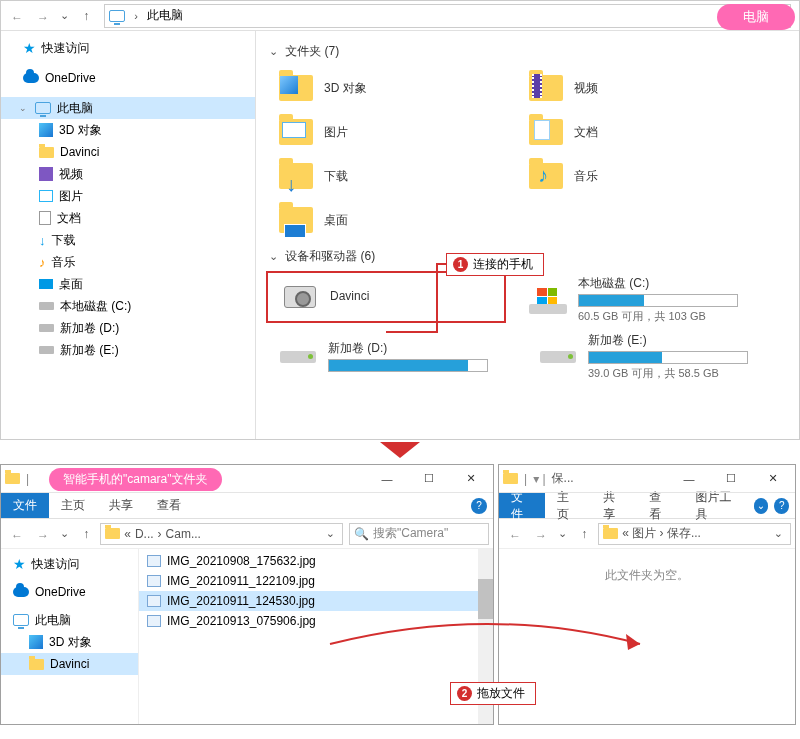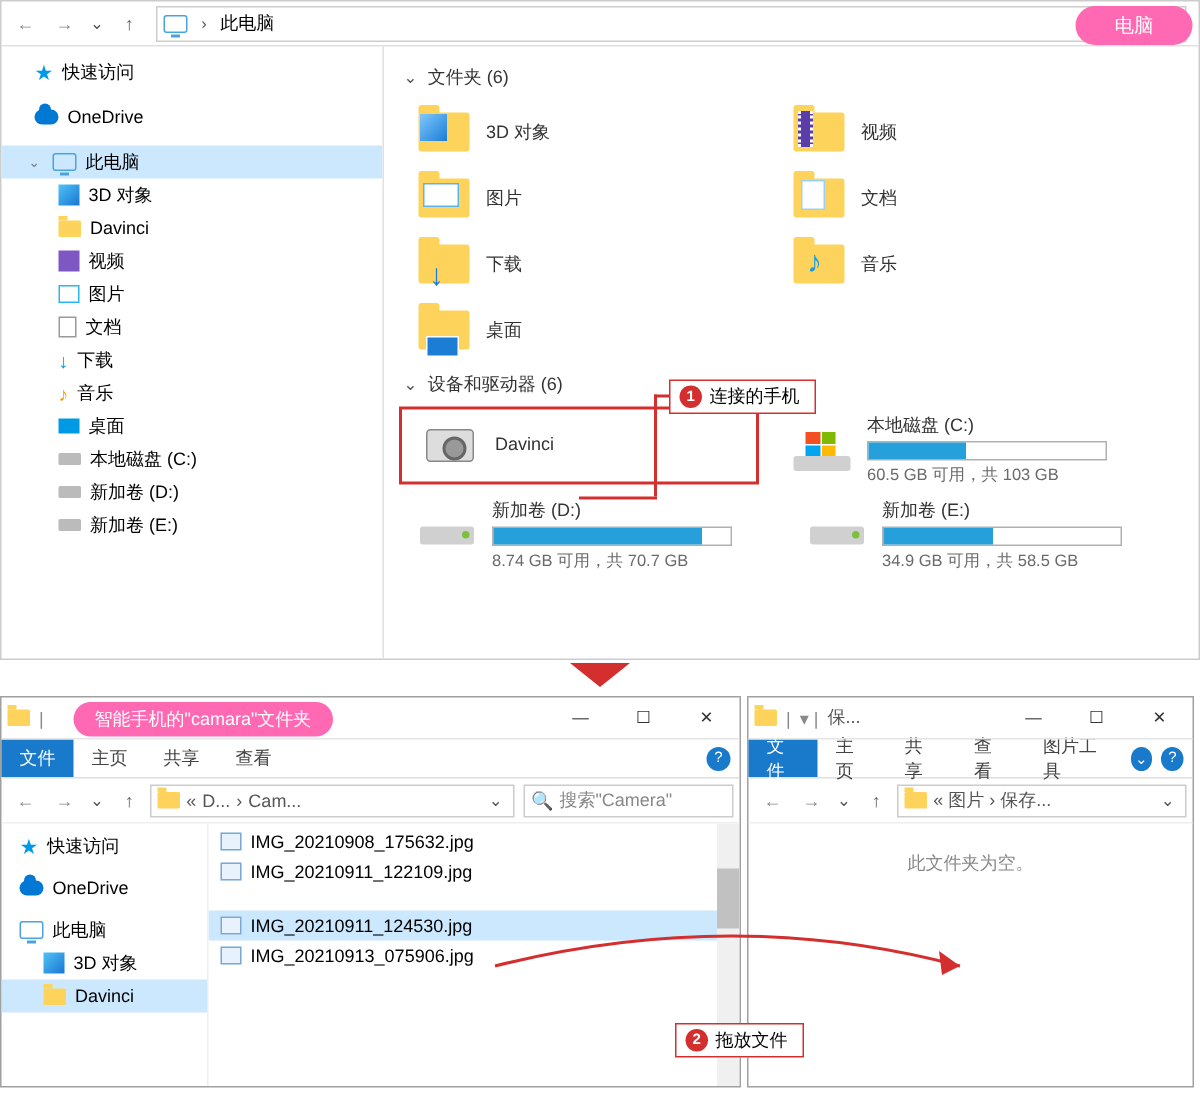--- a/index.html
+++ b/index.html
@@ -67,21 +67,21 @@
 .help-q { margin-left: auto; width: 16px; height: 16px; border-radius: 50%; background: #1979ca; color: #fff; display: flex; align-items: center; justify-content: center; font-size: 10px; margin-right: 6px; align-self: center; }
 .nav-bar2 { height: 30px; display: flex; align-items: center; padding: 0 4px; gap: 2px; border-bottom: 1px solid #eee; }
 .path-box2 { flex: 1; border: 1px solid #ccc; height: 22px; display: flex; align-items: center; padding: 0 4px; gap: 4px; font-size: 11px; color: #555; overflow: hidden; }
 .search-box { width: 140px; border: 1px solid #ccc; height: 22px; display: flex; align-items: center; padding: 0 4px; gap: 4px; color: #888; font-size: 11px; margin-left: 4px; }
 .win-body { flex: 1; display: flex; overflow: hidden; }
 .sidebar2 { width: 138px; border-right: 1px solid #eee; padding-top: 4px; }
 .sidebar2 .tree-item { height: 22px; padding-left: 12px; }
 .sidebar2 .tree-sub { padding-left: 28px; }
 .filelist { flex: 1; overflow: hidden; padding: 2px 0; position: relative; }
 .file-row { height: 20px; display: flex; align-items: center; gap: 6px; padding-left: 8px; }
-.file-row.sel { background: #cce8ff; margin-top: 16px; }
+.file-row.sel { background: #cce8ff; }
 .img-ico { width: 14px; height: 12px; border: 1px solid #7aa7d6; background: #e8f2fc; display: inline-block; }
 .scrollbar-v { position: absolute; right: 0; top: 0; bottom: 0; width: 15px; background: #f0f0f0; }
 .scroll-thumb { background: #c1c1c1; width: 100%; }
 .empty-msg { text-align: center; color: #888; padding-top: 18px; font-size: 12px; }
 
 
 .ico-monitor { width: 16px; height: 12px; border: 1.5px solid #4aa3df; border-radius: 2px; position: relative; }
 .ico-monitor::after { content:""; position:absolute; bottom:-4px; left:4px; width:6px; height:2px; background:#4aa3df; }
 .ico-folder-s { width: 15px; height: 11px; background: #fdd35c; border-radius: 1px; position: relative; display:inline-block;}
 .ico-folder-s::before { content:""; position:absolute; top:-3px; left:0; width:6px; height:3px; background:#fdd35c; }
@@ -201,21 +201,21 @@
       <div class="tree-item tree-sub">
           <span class="ico-drive"></span>
           <span>新加卷 (E:)</span>
         </div>
       <div style="height:8px"></div>
     </div>
 
     <div class="content">
       <div class="section-hd">
           <span class="chev">⌄</span>
-          <span>文件夹 (6)</span>
+          <span>文件夹 (7)</span>
         </div>
       <div class="grid">
         <div class="folder-item">
             <div class="folder-ico">
               <div class="folder-shape"></div>
               <div class="overlay-3d"></div>
             </div>
             <span class="folder-lbl">3D 对象</span>
           </div>
         <div class="folder-item">
@@ -305,33 +305,32 @@
         </div>
         <div class="device-item">
           <div class="device-ico">
               <div class="drive-shape"></div>
             </div>
           <div class="device-info">
             <div class="device-name">新加卷 (D:)</div>
             <div class="usage-bar">
                 <div class="usage-fill" style="width:88%"></div>
               </div>
-            <div class="usage-txt">8.74 GB 可用，共 70.7 GB</div>
           </div>
         </div>
         <div class="device-item" style="margin-left:10px">
           <div class="device-ico">
               <div class="drive-shape"></div>
             </div>
           <div class="device-info">
             <div class="device-name">新加卷 (E:)</div>
             <div class="usage-bar">
                 <div class="usage-fill" style="width:46%"></div>
               </div>
-            <div class="usage-txt">34.9 GB 可用，共 58.5 GB</div>
+            <div class="usage-txt">39.0 GB 可用，共 58.5 GB</div>
           </div>
         </div>
       </div>
     </div>
   </div>
 </div>
 
 <div class="big-arrow">
   <svg width="40" height="20">
       <polygon points="0,0 40,0 20,16" fill="#d32f2f"></polygon>

